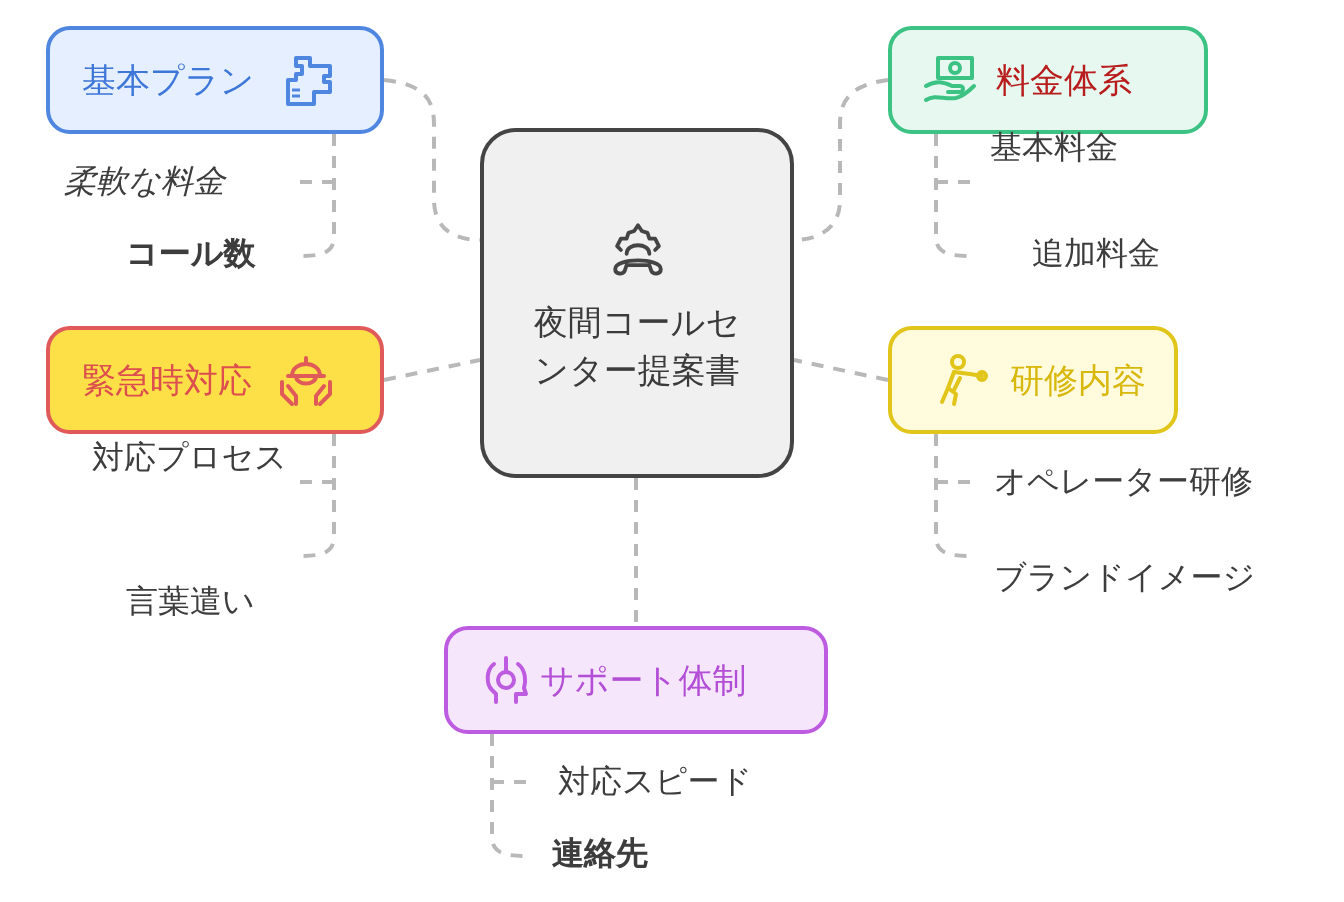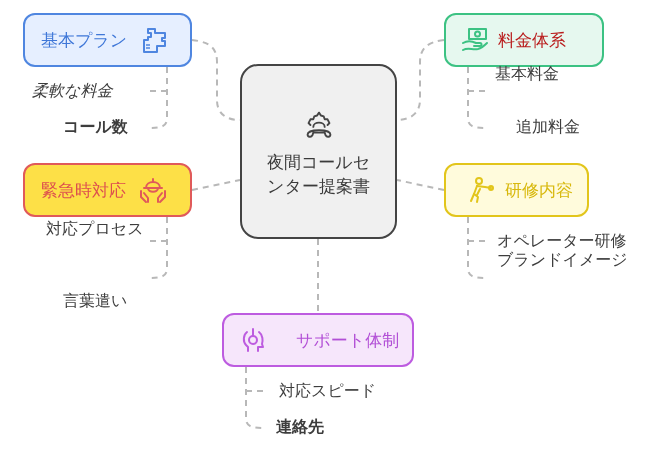--- a/index.html
+++ b/index.html
@@ -12,21 +12,21 @@
     .node .icon svg { width: 30px; height: 30px; display: block; }
     .node-blue { left: 23px; top: 13px; width: 169px; height: 54px; background: #e6efff; border-color: #4f86e0; color: #3f77d8; padding-left: 16px; }
     .node-blue .label { margin-right: 12px; }
     .node-green { left: 444px; top: 13px; width: 160px; height: 54px; background: #e6f8ef; border-color: #3cc283; color: #b91c1c; padding-left: 14px; }
     .node-green .label { margin-left: 8px; }
     .node-red { left: 23px; top: 163px; width: 169px; height: 54px; background: #fde047; border-color: #e05a5a; color: #dd4f4f; padding-left: 16px; }
     .node-red .label { margin-right: 12px; }
     .node-yellow { left: 444px; top: 163px; width: 145px; height: 54px; background: #fffbdc; border-color: #e2c51b; color: #d8b80c; padding-left: 21px; }
     .node-yellow .label { margin-left: 8px; }
     .node-purple { left: 222px; top: 313px; width: 192px; height: 54px; background: #f6e6fb; border-color: #bd5ce0; color: #b24fd6; padding-left: 14px; }
-    .node-purple .label { margin-left: 28px; }
+    .node-purple .label { margin-left: 2px; }
     .center { position: absolute; left: 240px; top: 64px; width: 157px; height: 175px; box-sizing: border-box;
               border: 2px solid #444444; border-radius: 18px; background: #f0f0f0;
               display: flex; flex-direction: column; align-items: center; justify-content: center; color: #3b3b3b; }
     .center .icon svg { width: 38px; height: 38px; display: block; }
     .center .title { font-size: 17px; line-height: 24px; text-align: center; width: 112px; margin-top: 6px; word-break: break-all; }
     .leaf { position: absolute; font-size: 16px; color: #3d3d3d; white-space: nowrap; line-height: 20px; }
   </style>
 </head>
 <body>
 
@@ -122,21 +122,21 @@
       <path d="M10,11 L18,12 L24,13"></path>
       <circle cx="24" cy="13" r="2"></circle>
       <path d="M10,11 L7,19 L4,26"></path>
       <path d="M7,19 L11,22 L10,27"></path>
       <path d="M13,14 L10,20"></path>
     </svg>
   </span>
   <span class="label">研修内容</span>
 </div>
 <span class="leaf" style="left:497px; top:231px;">オペレーター研修</span>
-<span class="leaf" style="left:497px; top:250px;">ブランドイメージ</span>
+<span class="leaf" style="left:497px; top:279px;">ブランドイメージ</span>
 
 <div class="node node-purple">
   <span class="icon">
     <svg viewBox="0 0 30 30" fill="none" stroke="#bd5ce0" stroke-width="2" stroke-linecap="round" stroke-linejoin="round">
       <path d="M15,4 L15,11"></path>
       <circle cx="15" cy="15" r="4"></circle>
       <path d="M9,7 C5,10 5,17 8,20 L10,22 L10,26"></path>
       <path d="M21,7 C25,10 25,16 24,19 L25,22 L20,22 L20,26"></path>
     </svg>
   </span>

